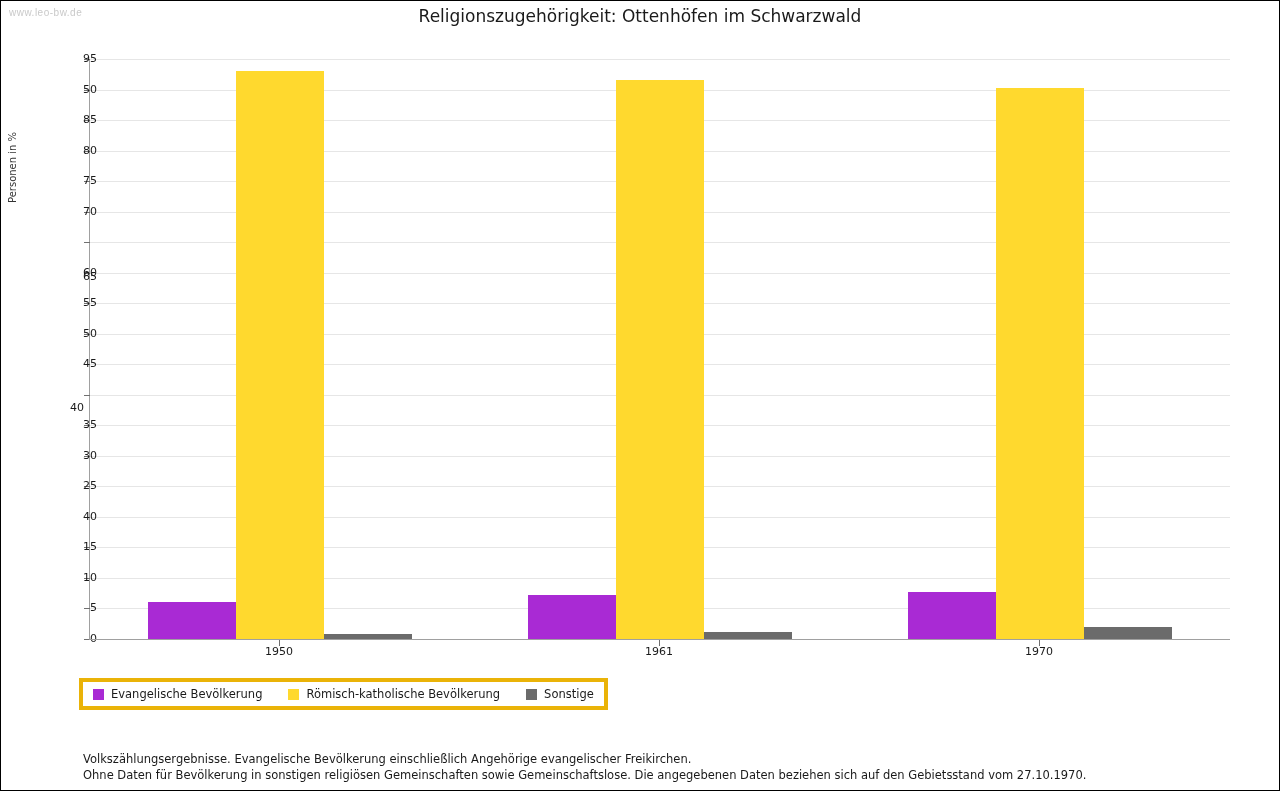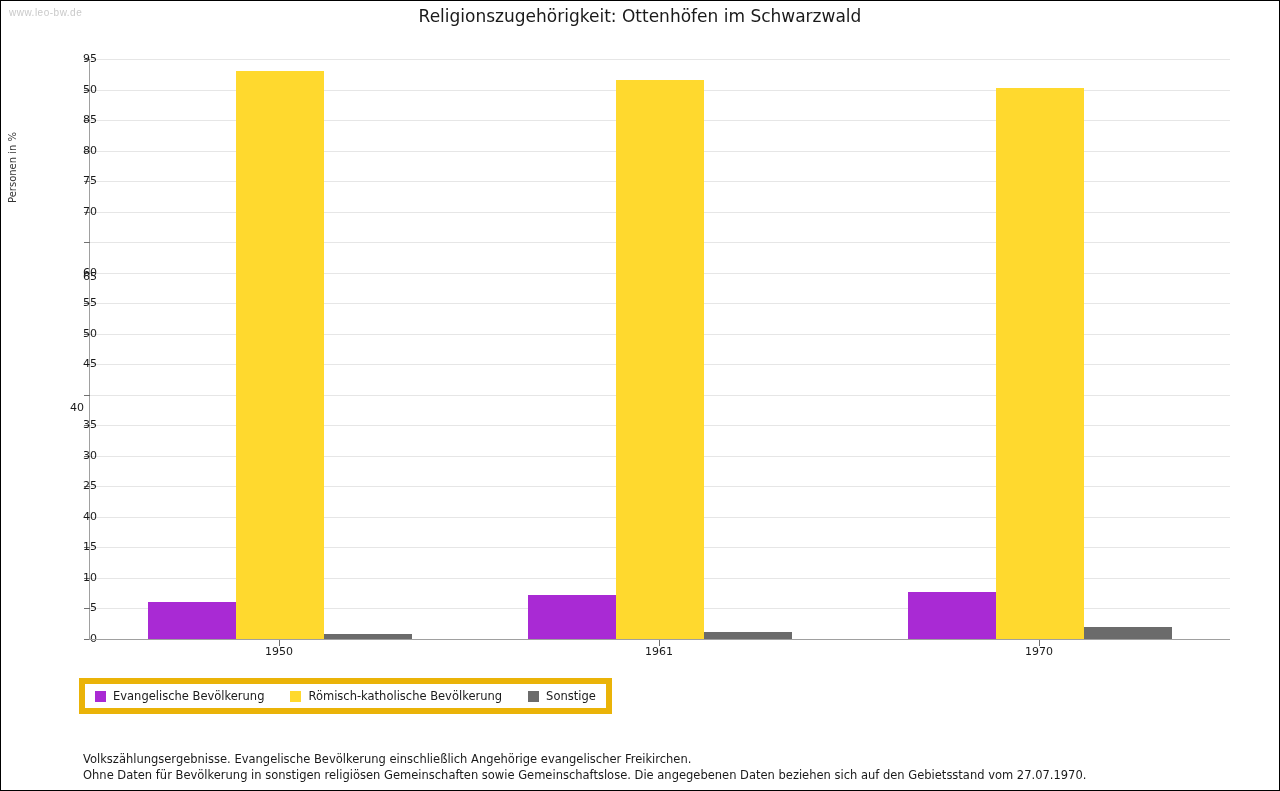--- a/index.html
+++ b/index.html
@@ -113,21 +113,21 @@
     top: 639px;
     width: 1px;
     height: 6px;
     background: #707070;
   }
   
   #legend {
     position: absolute;
     left: 78px;
     top: 677px;
-    border: 6px solid #eab308;
+    border: 4px solid #eab308;
     background: #ffffff;
     padding: 12px 10px;
     display: inline-flex;
     align-items: center;
     gap: 26px;
     height: 22px;
     box-sizing: border-box;
   }
   .legend-item {
     display: inline-flex;
@@ -257,21 +257,21 @@
       <span>Römisch-katholische Bevölkerung</span>
     </span>
     <span class="legend-item">
       <span class="swatch sonst"></span>
       <span>Sonstige</span>
     </span>
   </div>
 
   <div id="notes">
     <div>Volkszählungsergebnisse. Evangelische Bevölkerung einschließlich Angehörige evangelischer Freikirchen.</div>
-    <div>Ohne Daten für Bevölkerung in sonstigen religiösen Gemeinschaften sowie Gemeinschaftslose. Die angegebenen Daten beziehen sich auf den Gebietsstand vom 27.07.1970.</div>
+    <div>Ohne Daten für Bevölkerung in sonstigen religiösen Gemeinschaften sowie Gemeinschaftslose. Die angegebenen Daten beziehen sich auf den Gebietsstand vom 27.10.1970.</div>
   </div>
 
 
 <div class="xtick-mark" style="left: 278px;"></div>
     <div class="xtick-label" style="left: 218px;">1950</div>
     <div class="xtick-mark" style="left: 658px;"></div>
     <div class="xtick-label" style="left: 598px;">1961</div>
     <div class="xtick-mark" style="left: 1038px;"></div>
     <div class="xtick-label" style="left: 978px;">1970</div>
   </div>

